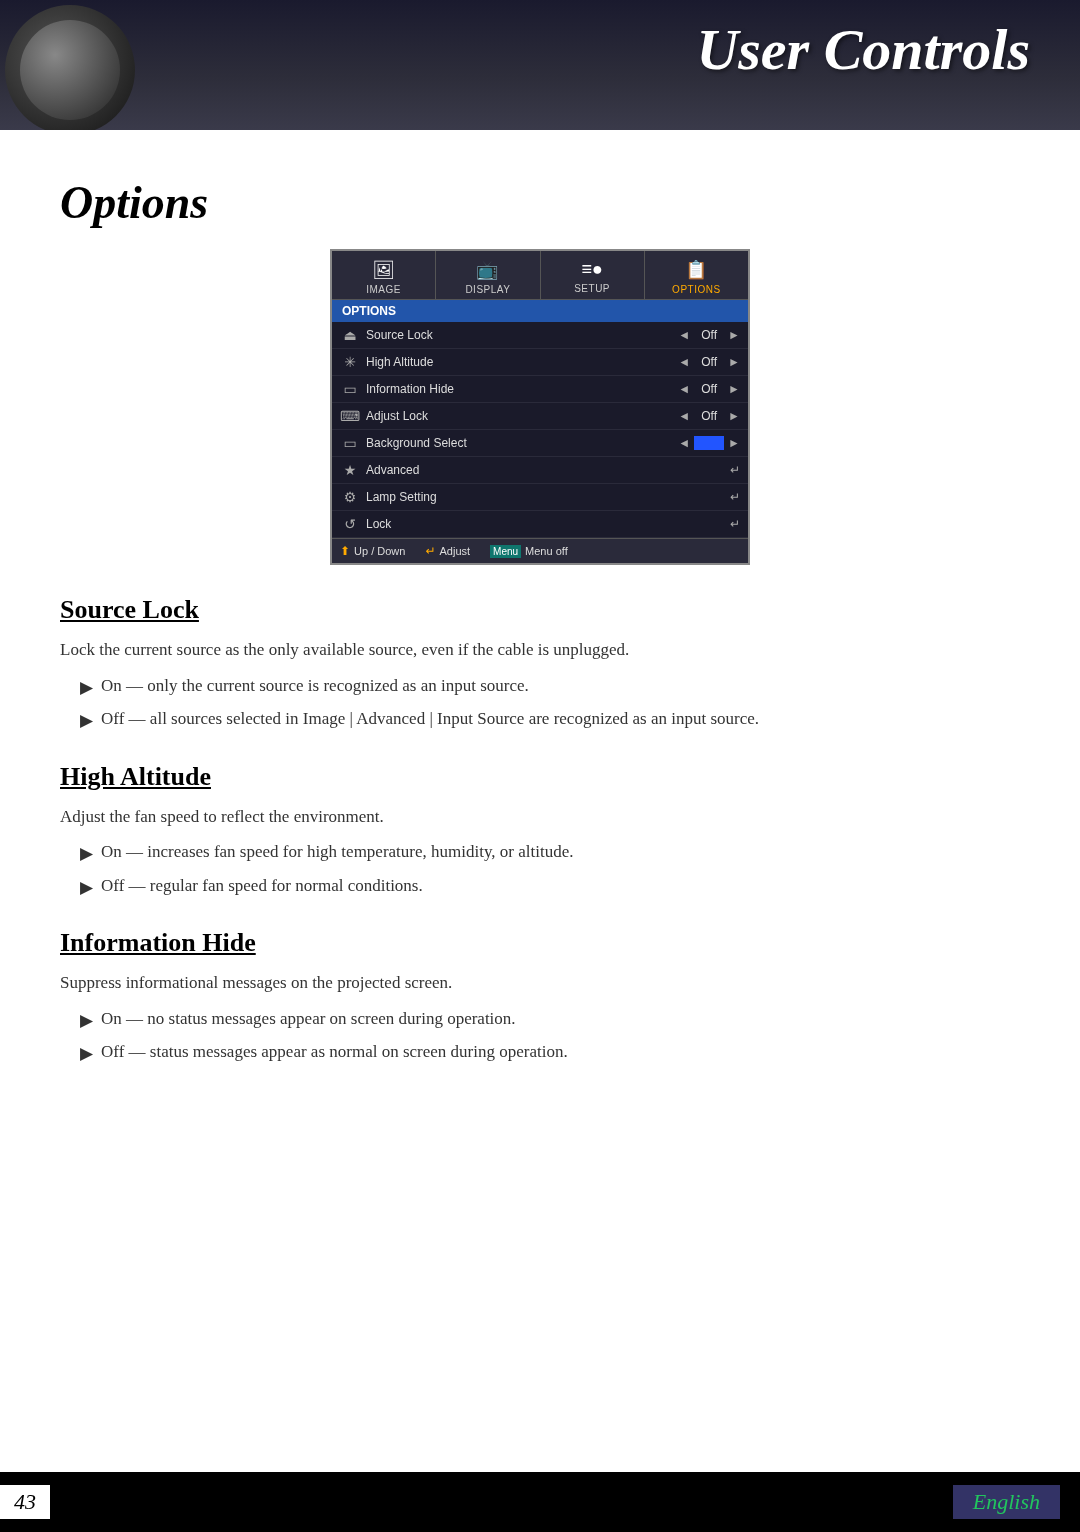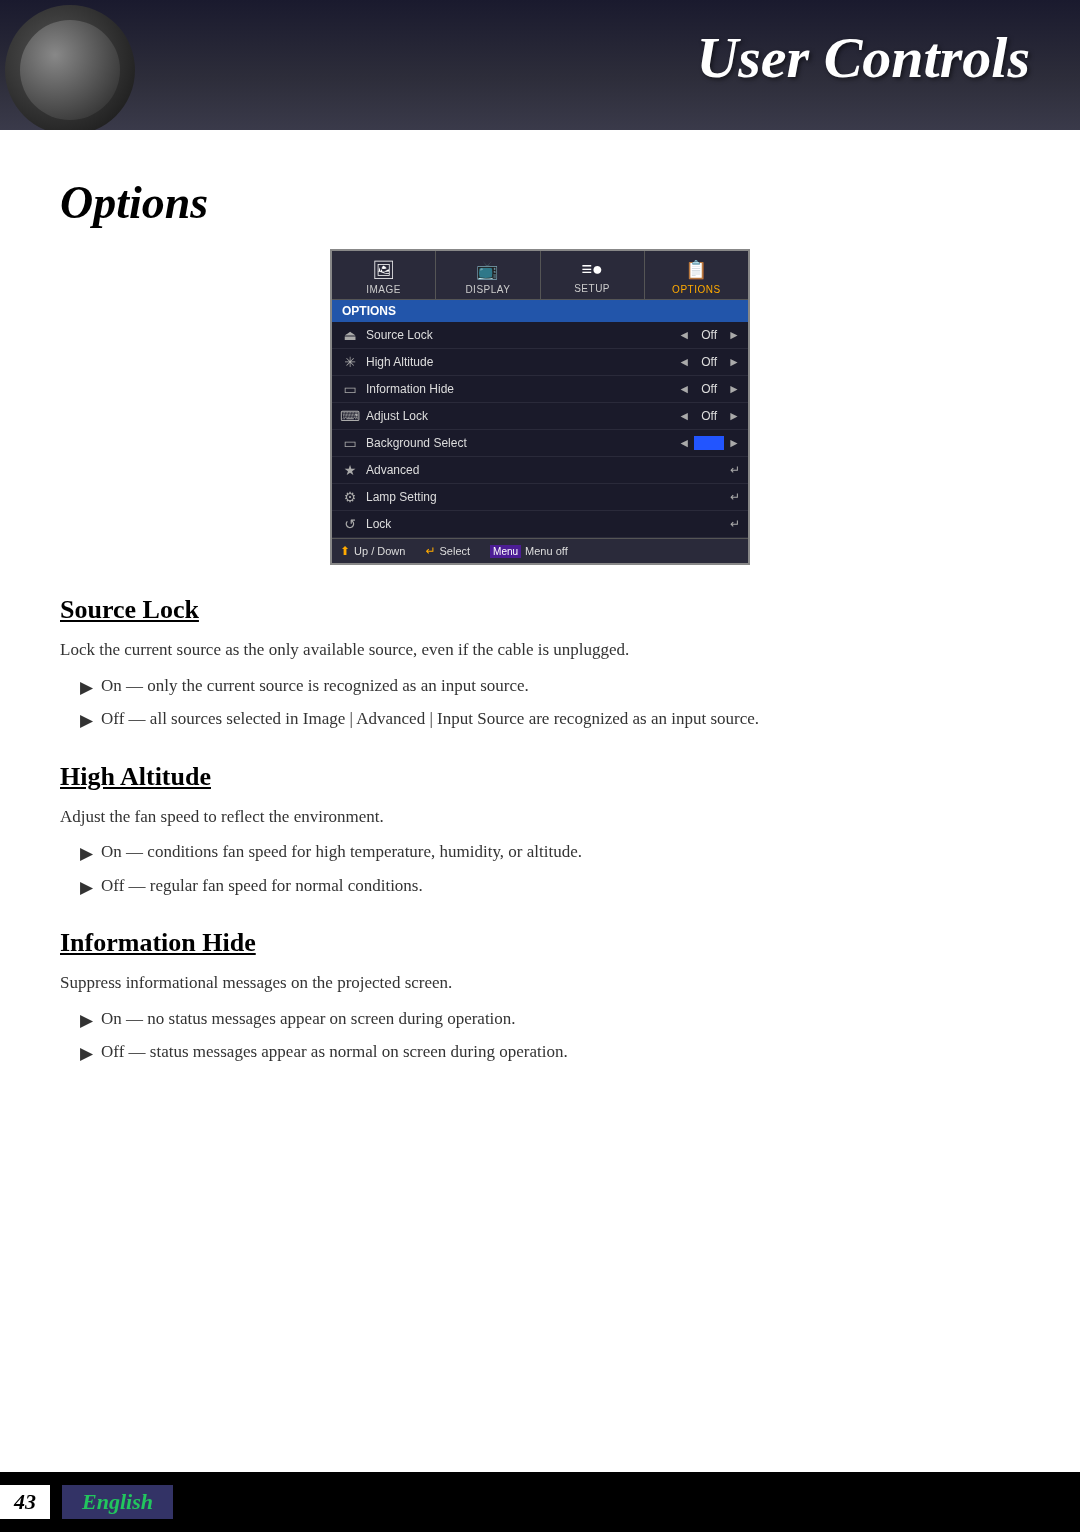--- a/index.html
+++ b/index.html
@@ -40,21 +40,21 @@
       border-radius: 50%;
       background: radial-gradient(circle at 35% 35%, #888, #222);
     }
 
     .header-title-area {
       flex: 1;
       display: flex;
       justify-content: flex-end;
       align-items: center;
       padding-right: 50px;
-      padding-top: 24px;
+      padding-top: 16px;
     }
 
     .header-title {
       font-size: 58px;
       font-style: italic;
       font-weight: bold;
       color: #ffffff;
       text-shadow: 2px 2px 4px rgba(0,0,0,0.5);
     }
 
@@ -239,24 +239,23 @@
     }
 
     
     .footer-bar {
       position: absolute;
       bottom: 0; left: 0; right: 0;
       height: 60px;
       background: #000000;
       display: flex;
       align-items: center;
-      justify-content: flex-start;
+      justify-content: space-between;
       padding-right: 20px;
       gap: 12px;
-      font-weight: bold;
     }
 
     .footer-page-num {
       font-size: 22px;
       color: #000000;
       background: #ffffff;
       padding: 4px 14px;
       font-style: italic;
     }
 
@@ -356,24 +355,24 @@
       <span class="menu-row-enter">↵</span>
     </div>
 
     <div class="menu-footer">
       <div class="menu-footer-item">
         <span class="menu-footer-icon">⬆</span>
         <span>Up / Down</span>
       </div>
       <div class="menu-footer-item">
         <span class="menu-footer-icon">↵</span>
-        <span>Select</span>
+        <span>Adjust</span>
       </div>
       <div class="menu-footer-item">
-        <span class="menu-footer-icon" style="font-size:10px;background:#4c1d95;padding:1px 3px;color:#fff;">Menu</span>
+        <span class="menu-footer-icon" style="font-size:10px;background:#0f766e;padding:1px 3px;color:#fff;">Menu</span>
         <span>Menu off</span>
       </div>
     </div>
   </div>
 
   <h2 class="section-heading">Source Lock</h2>
   <p class="section-body-text">Lock the current source as the only available source, even if the cable is unplugged.</p>
   <div class="bullet-list">
     <div class="bullet-item">
       <span class="bullet-arrow">▶</span>
@@ -383,21 +382,21 @@
       <span class="bullet-arrow">▶</span>
       <span>Off — all sources selected in Image | Advanced | Input Source are recognized as an input source.</span>
     </div>
   </div>
 
   <h2 class="section-heading">High Altitude</h2>
   <p class="section-body-text">Adjust the fan speed to reflect the environment.</p>
   <div class="bullet-list">
     <div class="bullet-item">
       <span class="bullet-arrow">▶</span>
-      <span>On — conditions fan speed for high temperature, humidity, or altitude.</span>
+      <span>On — increases fan speed for high temperature, humidity, or altitude.</span>
     </div>
     <div class="bullet-item">
       <span class="bullet-arrow">▶</span>
       <span>Off — regular fan speed for normal conditions.</span>
     </div>
   </div>
 
   <h2 class="section-heading">Information Hide</h2>
   <p class="section-body-text">Suppress informational messages on the projected screen.</p>
   <div class="bullet-list">

